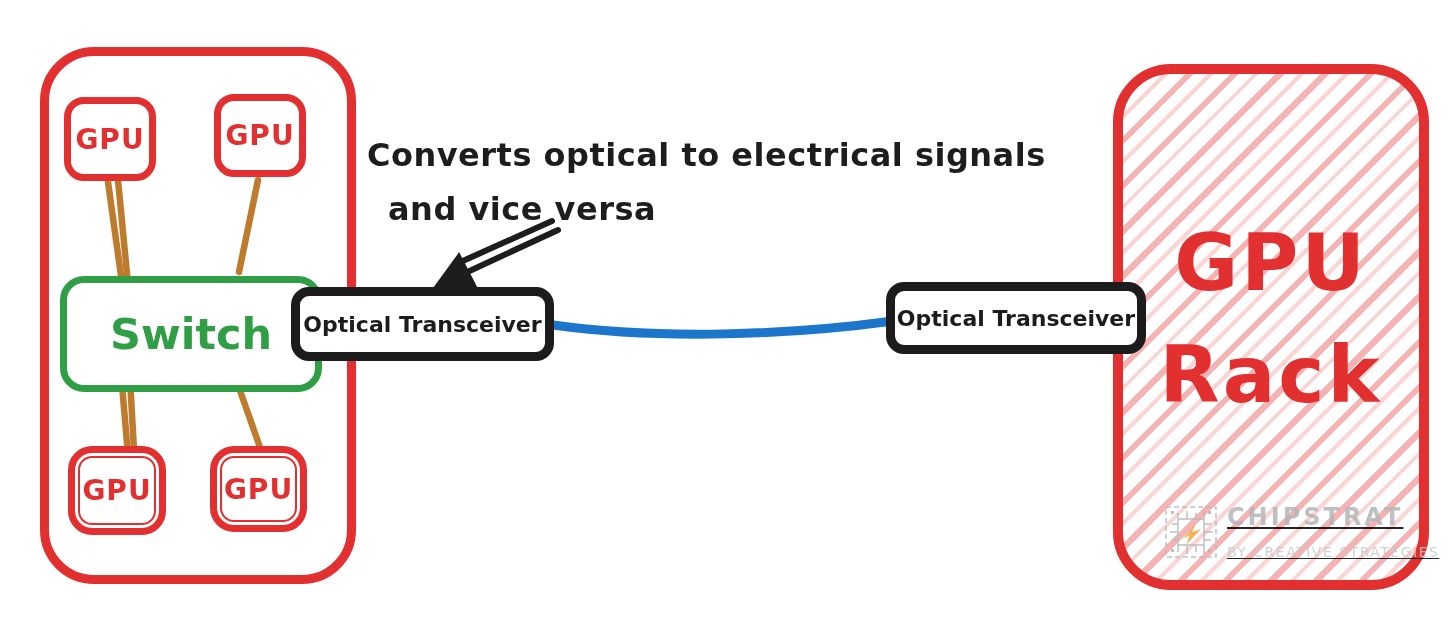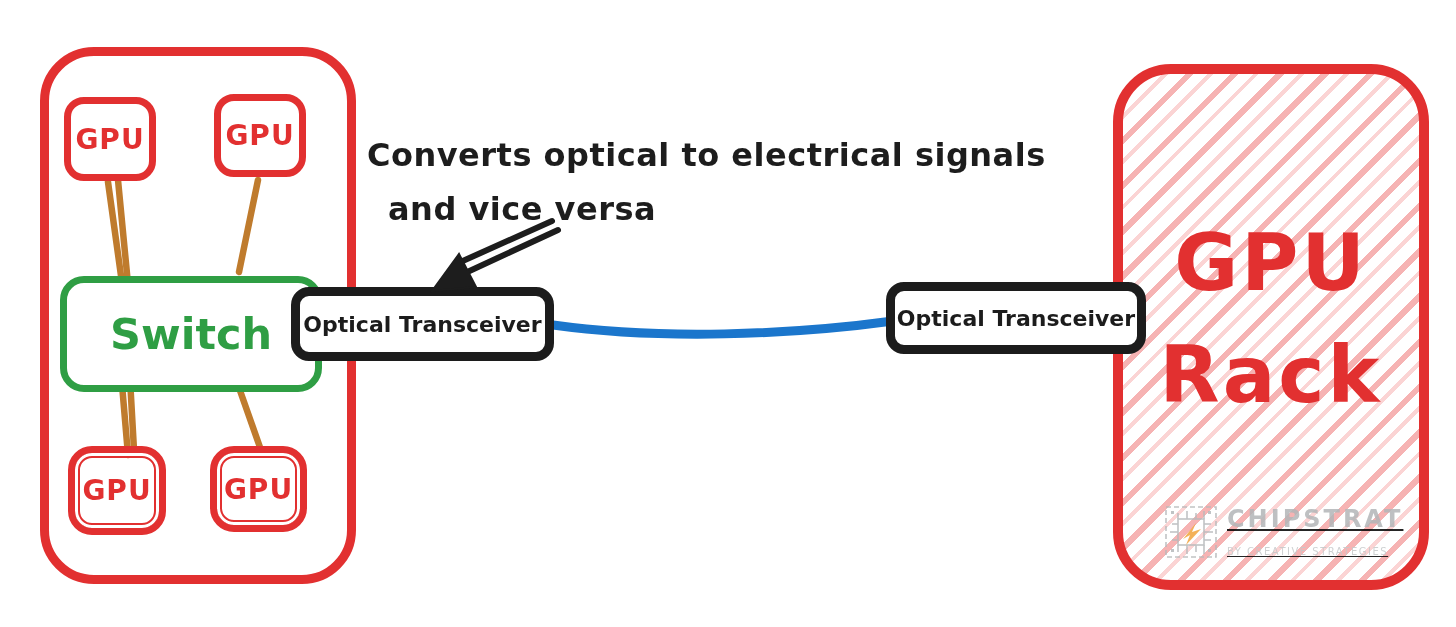--- a/index.html
+++ b/index.html
@@ -86,21 +86,21 @@
   
   .logo{
     left:1163px;top:503px;z-index:4;
     display:flex;align-items:center;gap:8px;opacity:0.85;text-decoration:underline;
   }
   .logo-text-col{display:flex;flex-direction:column;}
   .logo-brand{
     color:#b3b6b8;font-size:24px;font-weight:bold;letter-spacing:3px;line-height:1;
   }
   .logo-tagline{
-    color:#c6c9ca;font-size:10px;letter-spacing:1.5px;margin-top:15px;
+    color:#c6c9ca;font-size:14px;letter-spacing:1.5px;margin-top:15px;
   }
 </style>
 </head>
 <body>
 
 <div id="canvas">
 
   <svg class="layer layer1">
 
     <g stroke="#bf7b2d" stroke-width="6.5" stroke-linecap="round">

